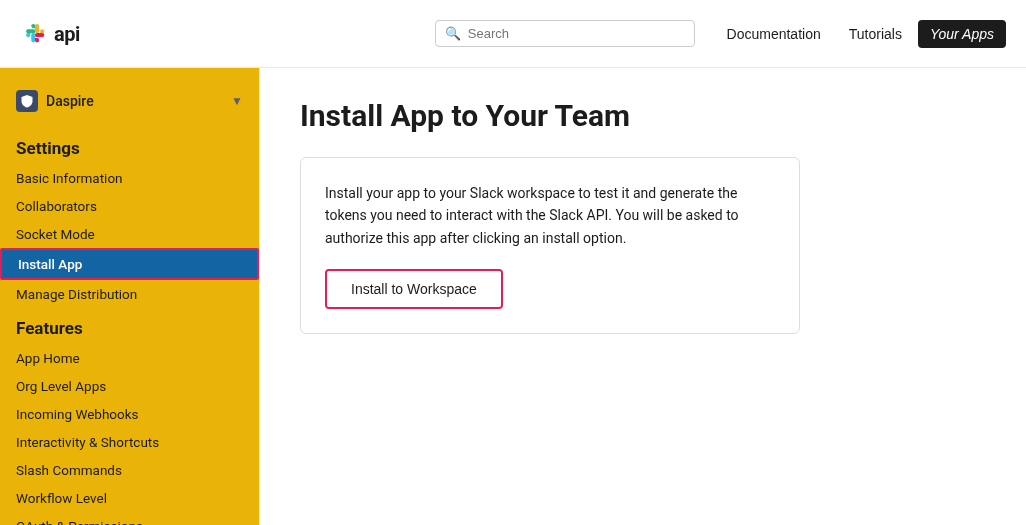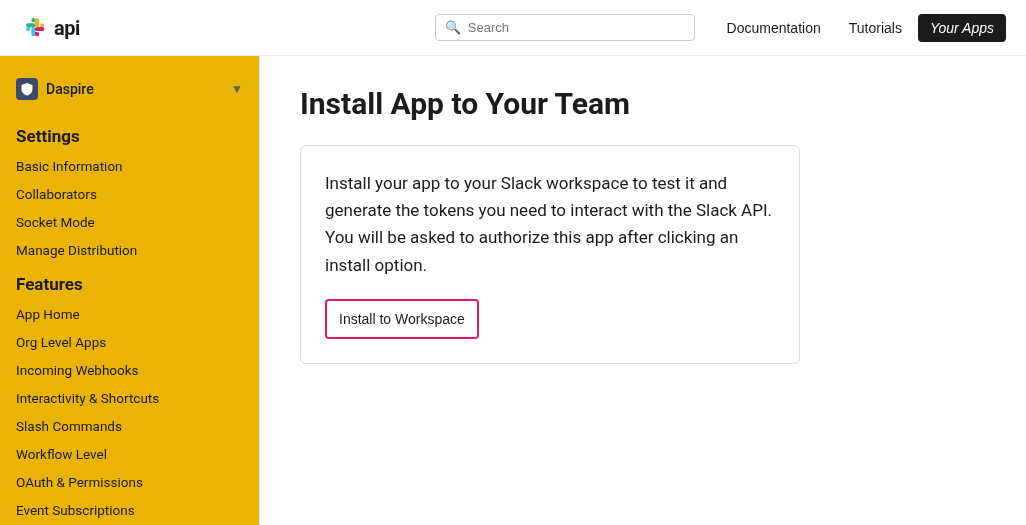--- a/index.html
+++ b/index.html
@@ -1,20 +1,20 @@
 <!DOCTYPE html>
 <html><head>
   <meta charset="utf-8">
   <style>
     * { margin: 0; padding: 0; box-sizing: border-box; }
     body { font-family: -apple-system, BlinkMacSystemFont, 'Segoe UI', Roboto, sans-serif; font-size: 14px; color: #1d1c1d; background: #fff; width: 1026px; height: 525px; overflow: hidden; }
 
     
     .top-nav {
-      display: flex; align-items: center; height: 56px; padding: 0 20px;
+      display: flex; align-items: center; height: 68px; padding: 0 20px;
       border-bottom: 1px solid #e8e8e8; background: #fff;
     }
     .logo-area { display: flex; align-items: center; gap: 6px; margin-right: auto; }
     .slack-logo { width: 28px; height: 28px; }
     .logo-text { font-size: 20px; font-weight: 300; color: #1d1c1d; letter-spacing: -0.5px; }
     .logo-text span { font-weight: 700; }
 
     .search-bar {
       display: flex; align-items: center; border: 1px solid #ccc; border-radius: 4px;
       padding: 5px 10px; gap: 6px; width: 260px; background: #fff;
@@ -78,27 +78,27 @@
 
     .page-title {
       font-size: 30px; font-weight: 700; color: #1d1c1d; margin-bottom: 24px;
     }
 
     .info-card {
       border: 1px solid #ddd; border-radius: 6px; padding: 24px;
       max-width: 500px; background: #fff;
     }
 
-    .info-card p { font-size: 17px; color: #1d1c1d; line-height: 1.6; margin-bottom: 20px; }
+    .info-card p { font-size: 14px; color: #1d1c1d; line-height: 1.6; margin-bottom: 20px; }
 
     .install-btn-wrapper {
       border: 2px solid #e01e5a; border-radius: 4px; display: inline-block;
     }
     .install-btn {
-      padding: 10px 12px; font-size: 14px; font-weight: 500; color: #1d1c1d;
+      padding: 10px 24px; font-size: 14px; font-weight: 500; color: #1d1c1d;
       background: #fff; border: none; border-radius: 3px; cursor: pointer;
       display: block;
     }
   </style>
 </head>
 <body>
 
 <nav class="top-nav">
   <div class="logo-area">
 
@@ -141,20 +141,21 @@
       </div>
       <span class="workspace-name">Daspire</span>
       <span class="chevron">▼</span>
     </div>
 
     <div class="sidebar-section-label">Settings</div>
 
     <a class="sidebar-item">Basic Information</a>
     <a class="sidebar-item">Collaborators</a>
     <a class="sidebar-item">Socket Mode</a>
+    <a class="sidebar-item active highlighted">Install App</a>
     <a class="sidebar-item">Manage Distribution</a>
 
     <div class="sidebar-section-label">Features</div>
 
     <a class="sidebar-item">App Home</a>
     <a class="sidebar-item">Org Level Apps</a>
     <a class="sidebar-item">Incoming Webhooks</a>
     <a class="sidebar-item">Interactivity &amp; Shortcuts</a>
     <a class="sidebar-item">Slash Commands</a>
     <a class="sidebar-item">Workflow Level</a>

